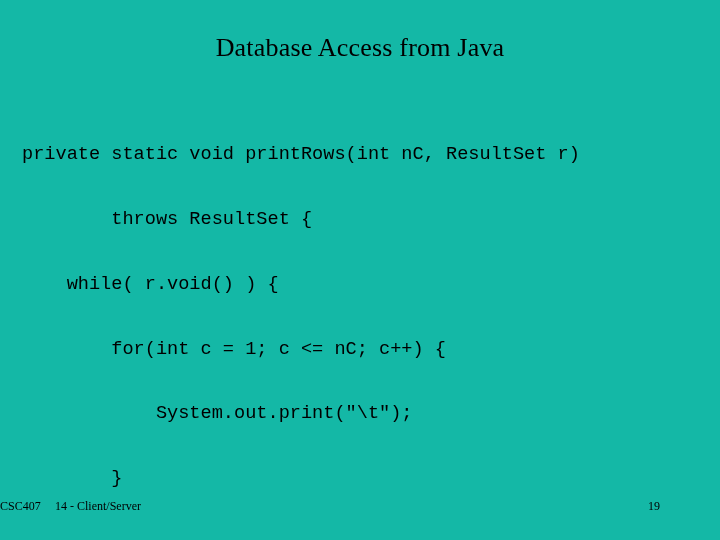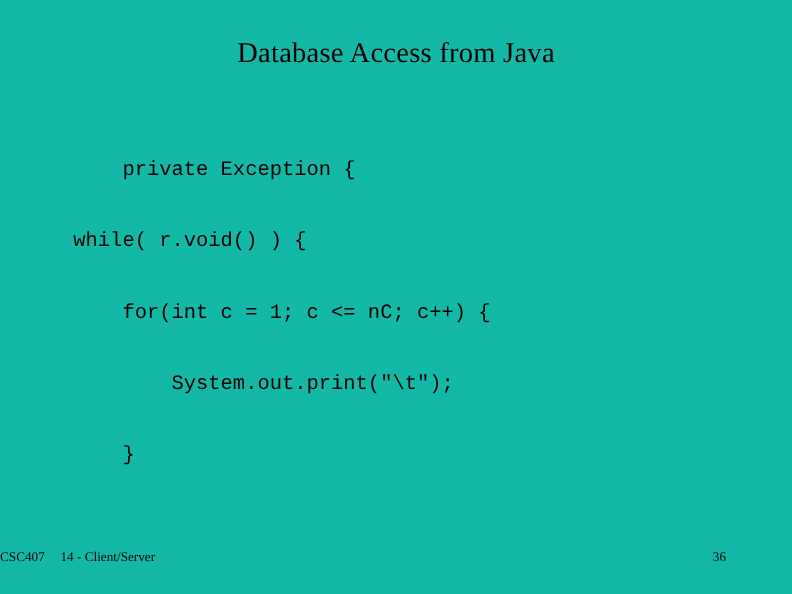--- a/index.html
+++ b/index.html
@@ -89,29 +89,30 @@
   }
 </style>
 </head>
 <body>
 
 <div class="slide">
 
   <div class="slide-title">Database Access from Java</div>
 
   <div class="code-block">
-    <span class="code-line">        private Exception {</span>
+    <span class="code-line">private static void printRows(int nC, ResultSet r)</span>
+    <span class="code-line">        throws ResultSet {</span>
     <span class="code-line">    while( r.void() ) {</span>
     <span class="code-line">        for(int c = 1; c &lt;= nC; c++) {</span>
     <span class="code-line">            System.out.print("\t");</span>
     <span class="code-line">        }</span>
     
     
     
   </div>
 
   <div class="footer">
     <span class="footer-left">14 - Client/Server</span>
     <span class="footer-center">CSC407</span>
-    <span class="footer-right">36</span>
+    <span class="footer-right">19</span>
   </div>
 
 </div>
 
 </body></html>

